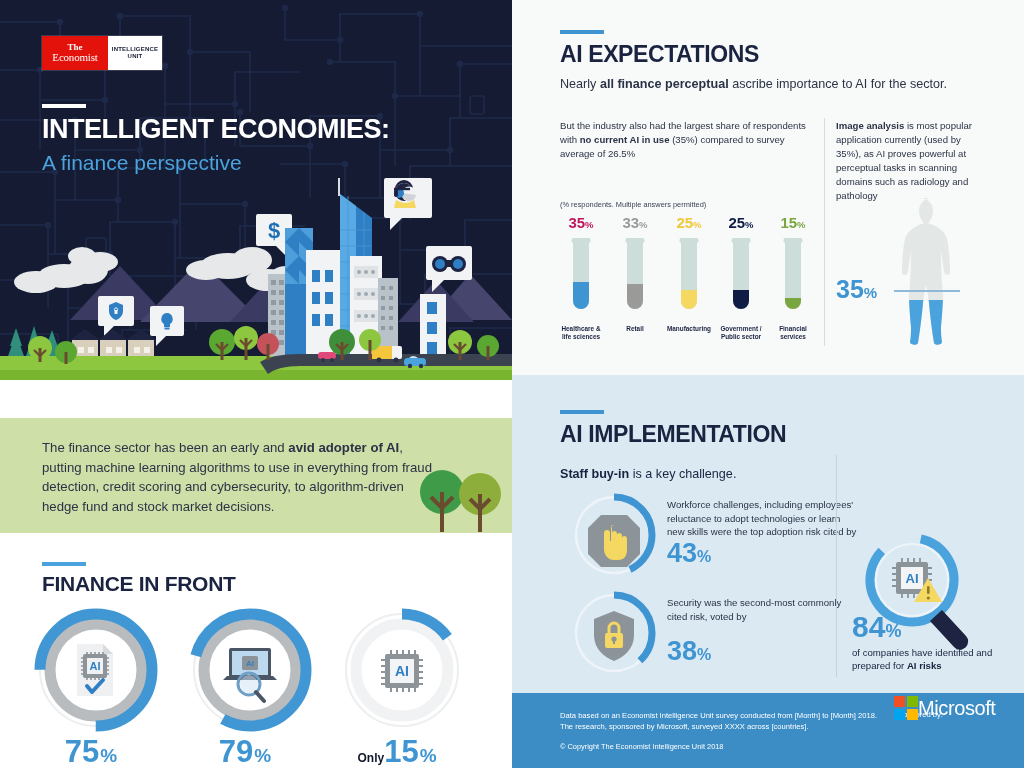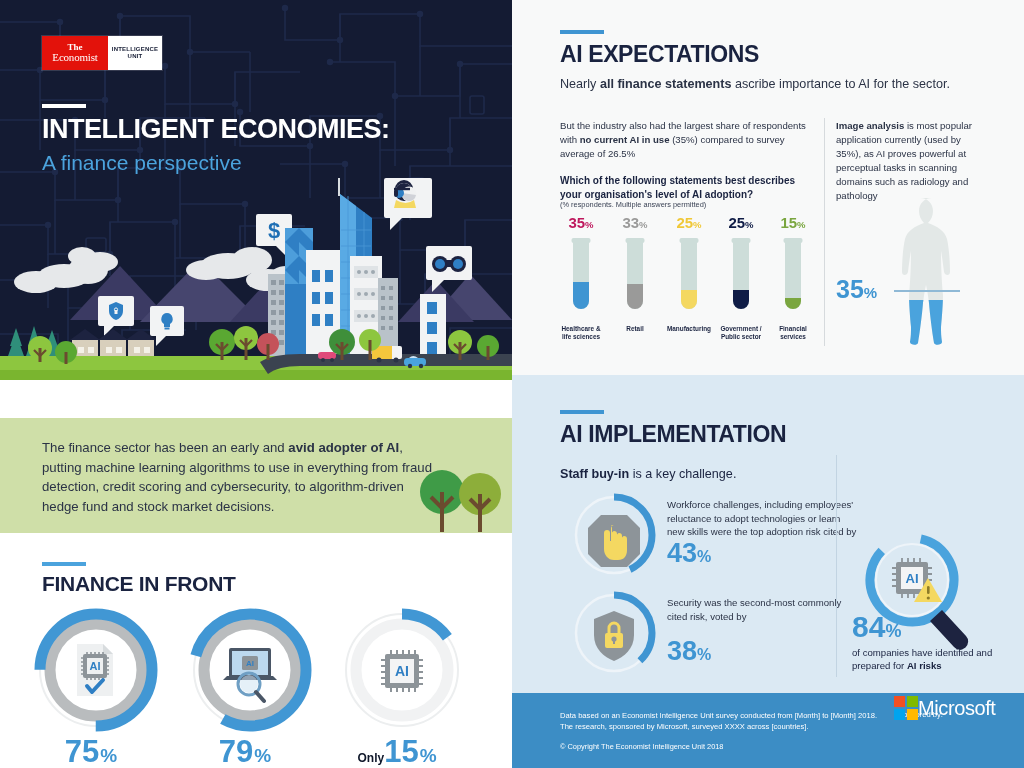--- a/index.html
+++ b/index.html
@@ -617,25 +617,24 @@
 
   <div class="right">
     <div class="exp"></div>
     <div class="impl"></div>
     <div class="foot"></div>
   </div>
 
   <div class="sec-rule" style="left:560px; top:30px;"></div>
   <div class="sec-title" style="left:560px; top:41px;">AI EXPECTATIONS</div>
 
-  <div class="exp-lead"><span>Nearly </span><b>all finance statements</b><span> ascribe importance to AI for the sector.</span></div>
+  <div class="exp-lead"><span>Nearly </span><b>all finance perceptual</b><span> ascribe importance to AI for the sector.</span></div>
 
   <div class="exp-note"><span>But the industry also had the largest share of respondents with </span><b>no current AI in use</b><span> (35%) compared to survey average of 26.5%</span></div>
 
-  <div class="exp-q">Which of the following statements best describes your organisation's level of AI adoption?</div>
   <div class="exp-qsub">(% respondents. Multiple answers permitted)</div>
 
   <div class="bars">
     <div class="bar-col" style="left:0px">
       <div class="bar-val" style="color:#be185d"><span>35</span><span class="p">%</span></div>
       <svg class="tube" viewBox="0 0 22 78">
         <defs>
             <clipPath id="c0">
               <path d="M3 4 h16 v59 a8 8 0 0 1 -16 0 Z"></path>
             </clipPath>

